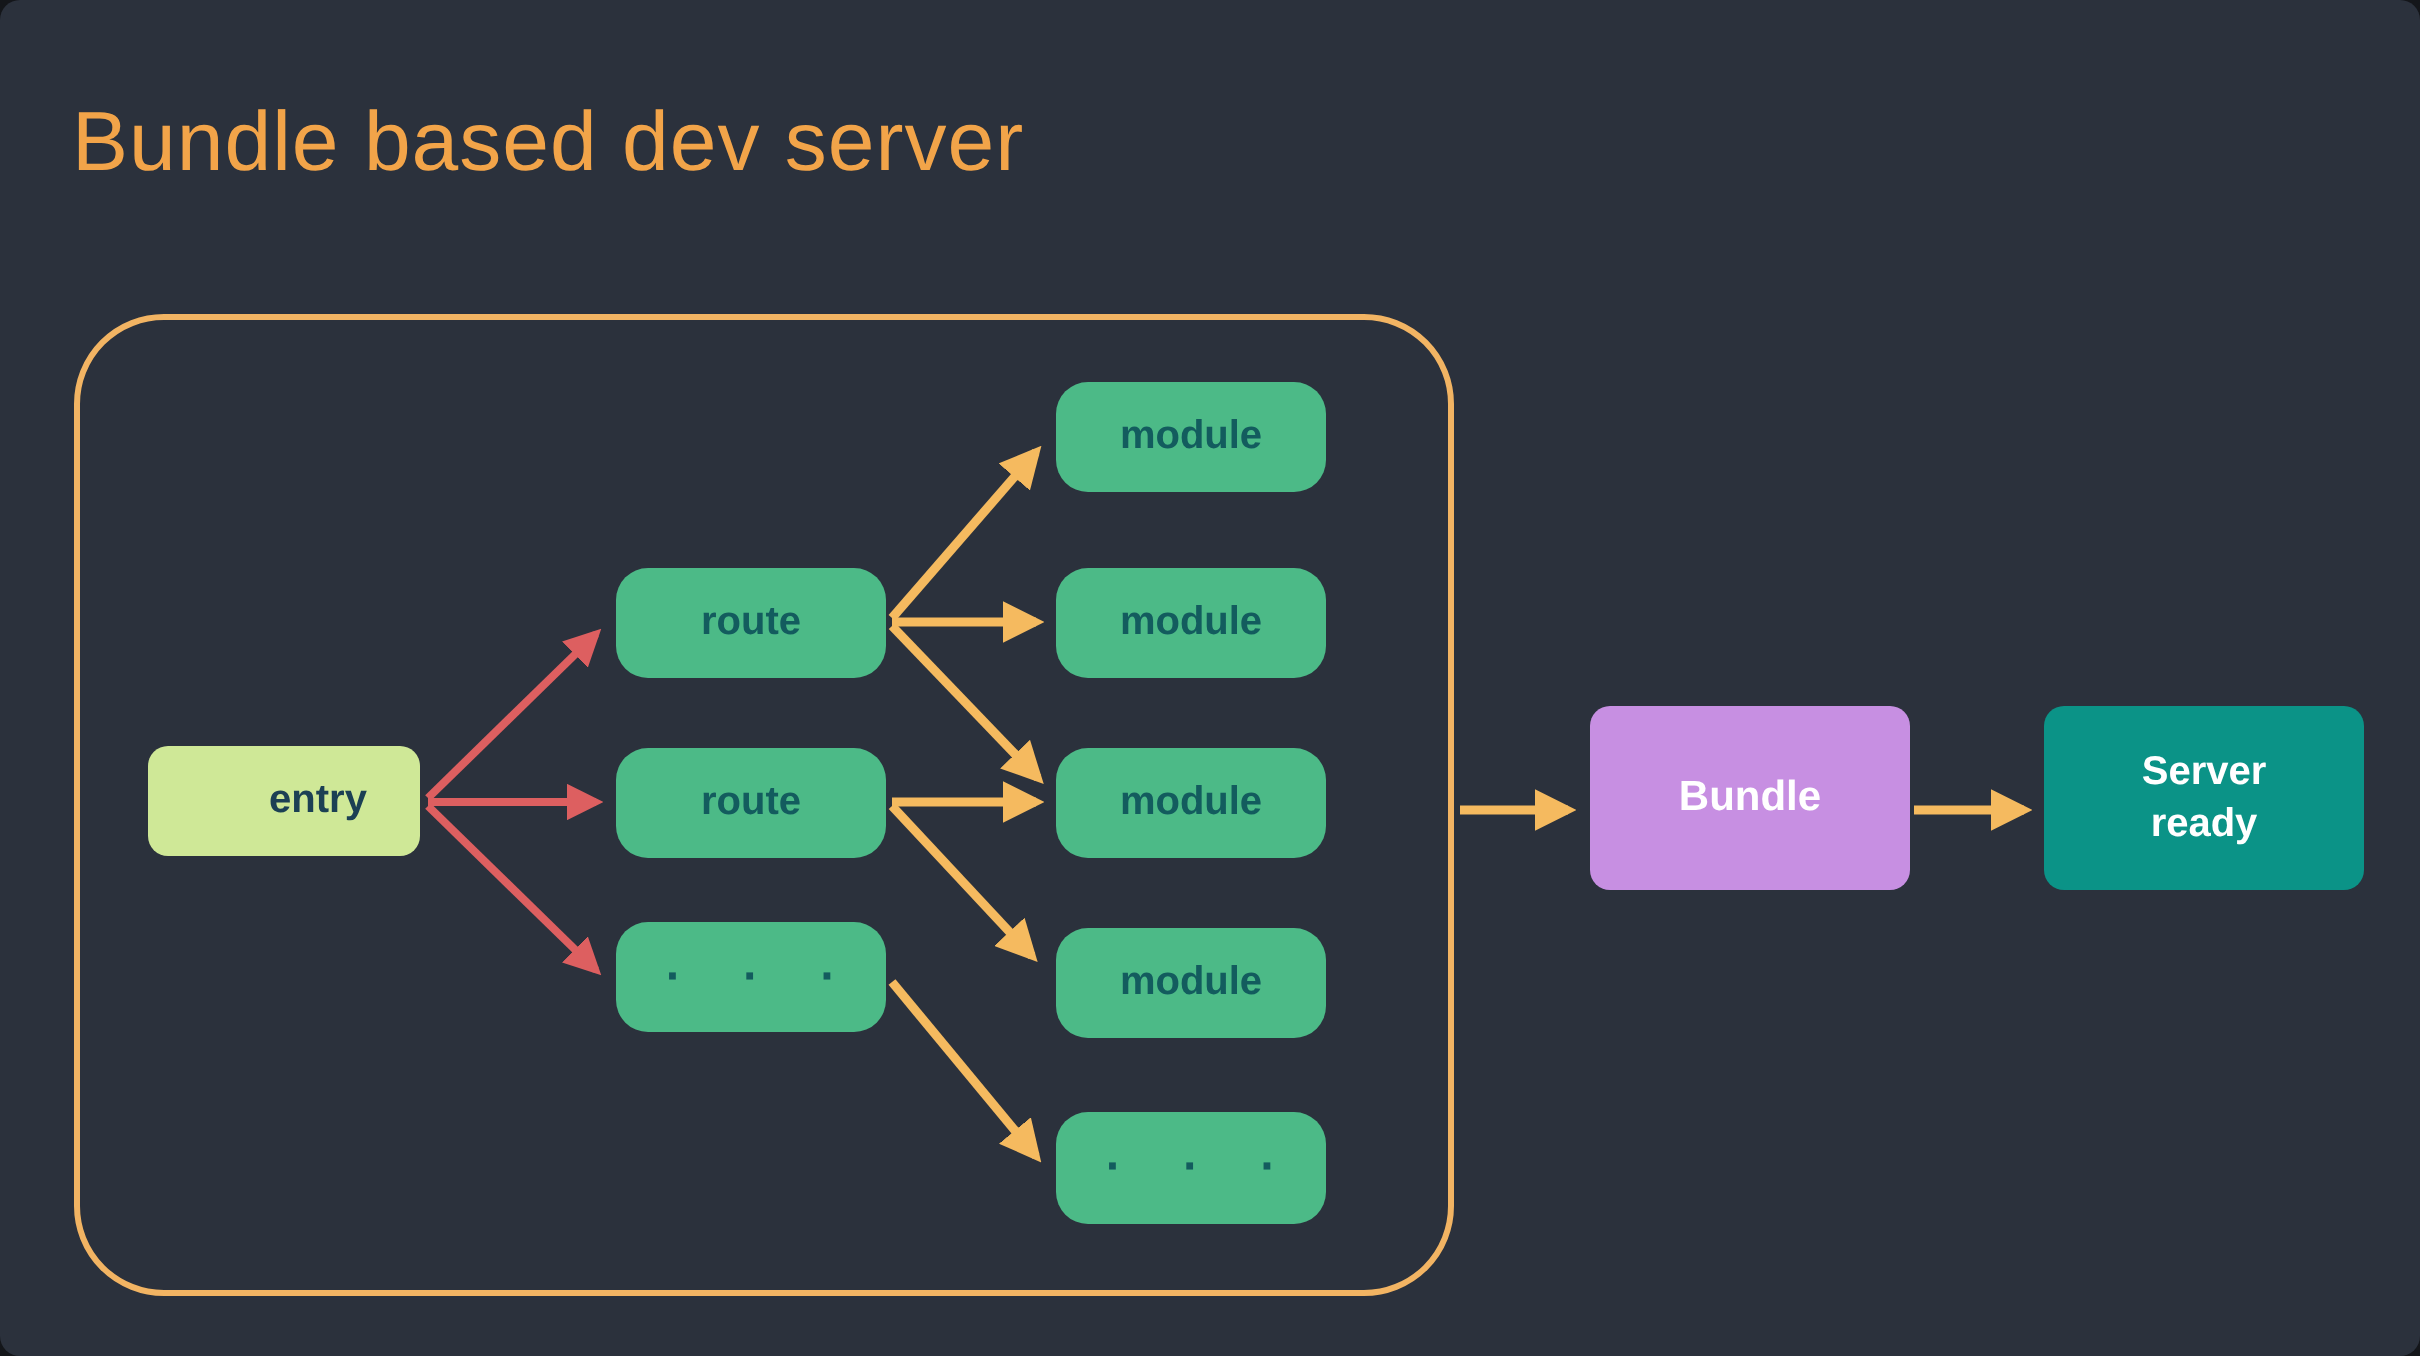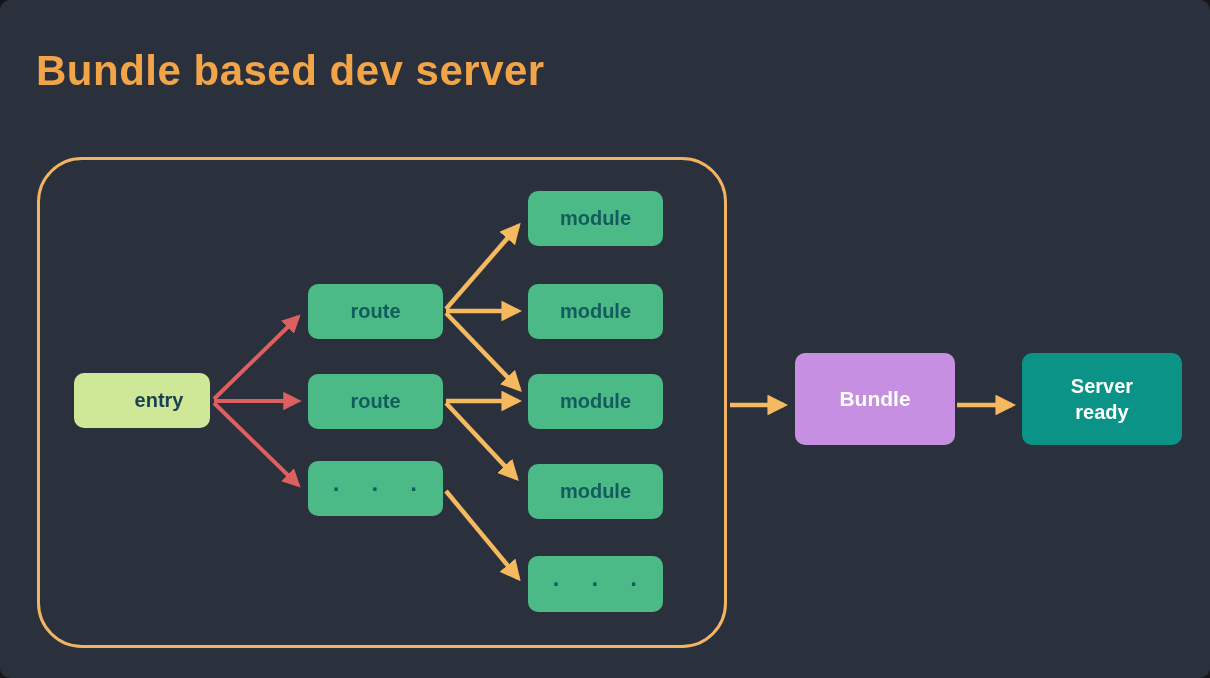--- a/index.html
+++ b/index.html
@@ -28,21 +28,21 @@
     background: var(--background, #2b313c);
     border-radius: 10px;
     overflow: hidden;
   }
 
   .diagram-title {
     position: absolute;
     left: 36px;
     top: 47px;
     font-size: 42px;
-    font-weight: 700;
+    font-weight: 400;
     letter-spacing: 0.5px;
     color: var(--title, #f2a449);
   }
 
   .group-box {
     position: absolute;
     left: 37px;
     top: 157px;
     width: 690px;
     height: 491px;
@@ -66,21 +66,21 @@
   .node {
     position: absolute;
     display: flex;
     align-items: center;
     justify-content: center;
     border-radius: 10px;
     font-size: 20px;
     font-weight: 600;
     text-align: center;
   }
-  .node.small { width: 135px; height: 55px; }
+  .node.small { width: 135px; height: 55px; border-radius: 16px; }
   .node.green { background: var(--node_bg, #4cba87); color: var(--node_text, #135c5e); }
 
   .node.entry {
     left: 74px; top: 373px; width: 136px; height: 55px;
     background: var(--entry_bg, #cfe897);
     color: var(--entry_text, #1c4054);
     padding-left: 34px;
   }
 
   .node.dots { font-size: 24px; letter-spacing: 12px; text-indent: 12px; font-weight: 700; }

